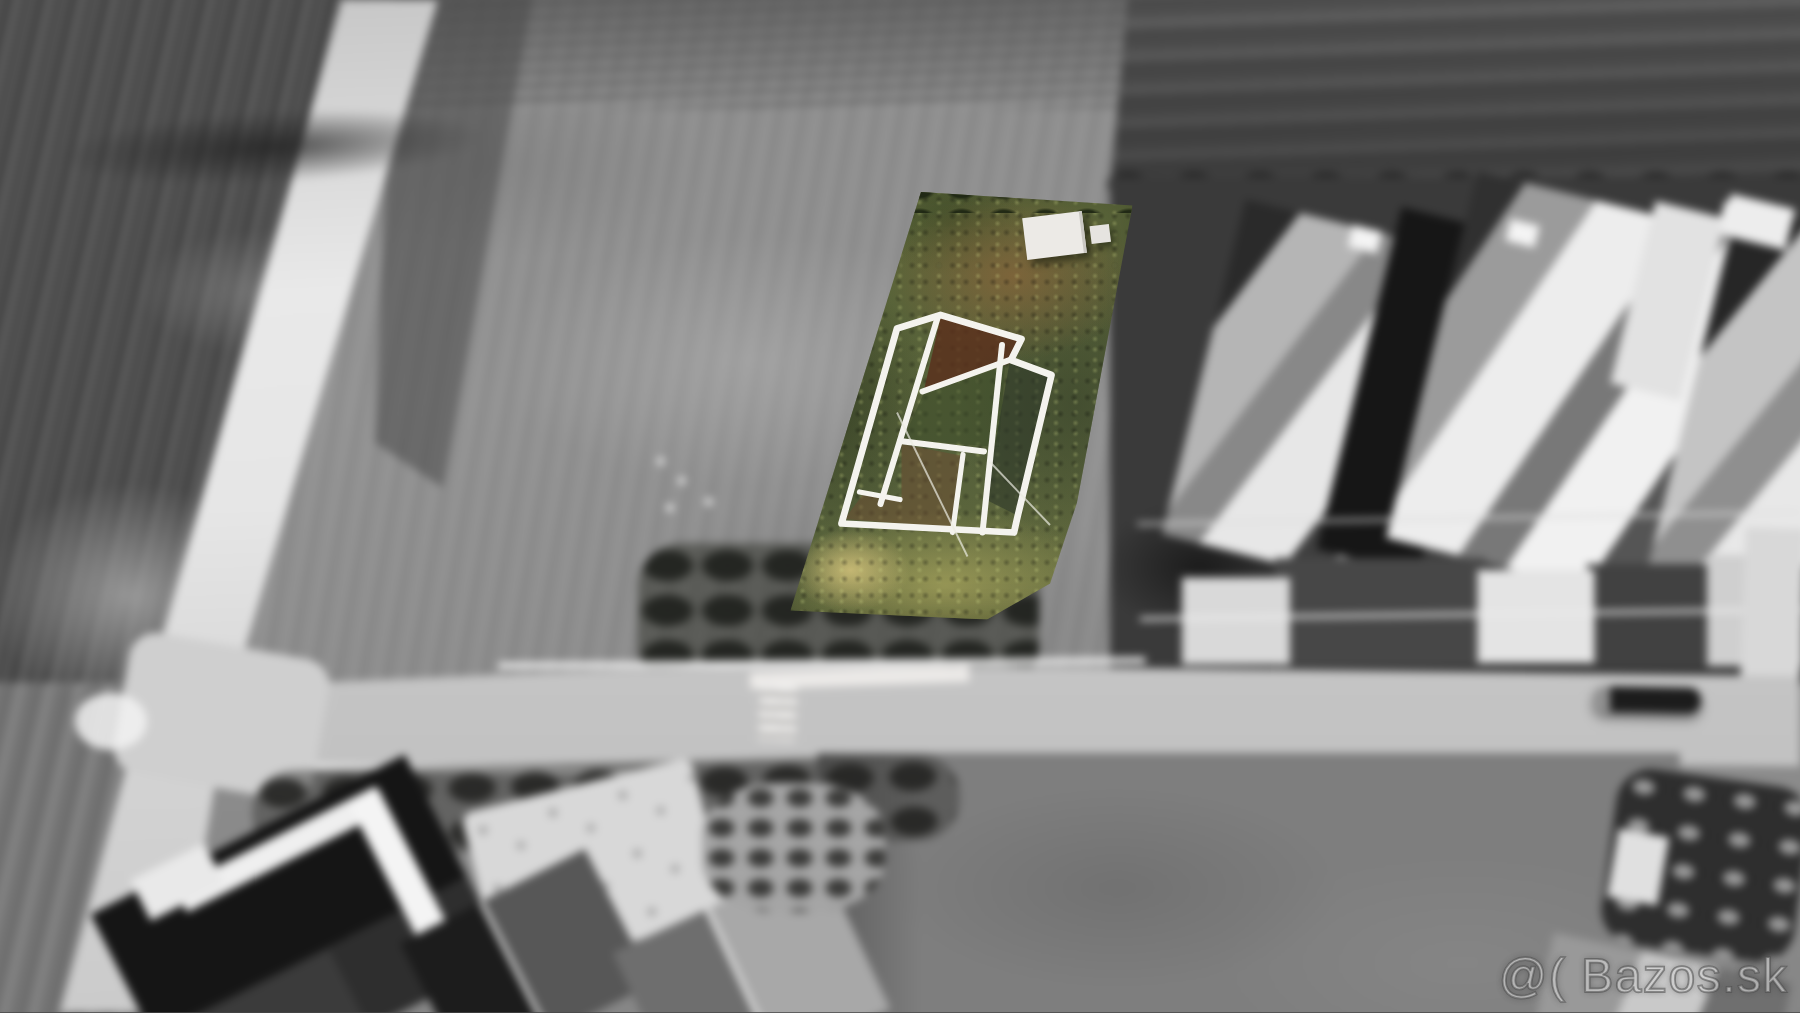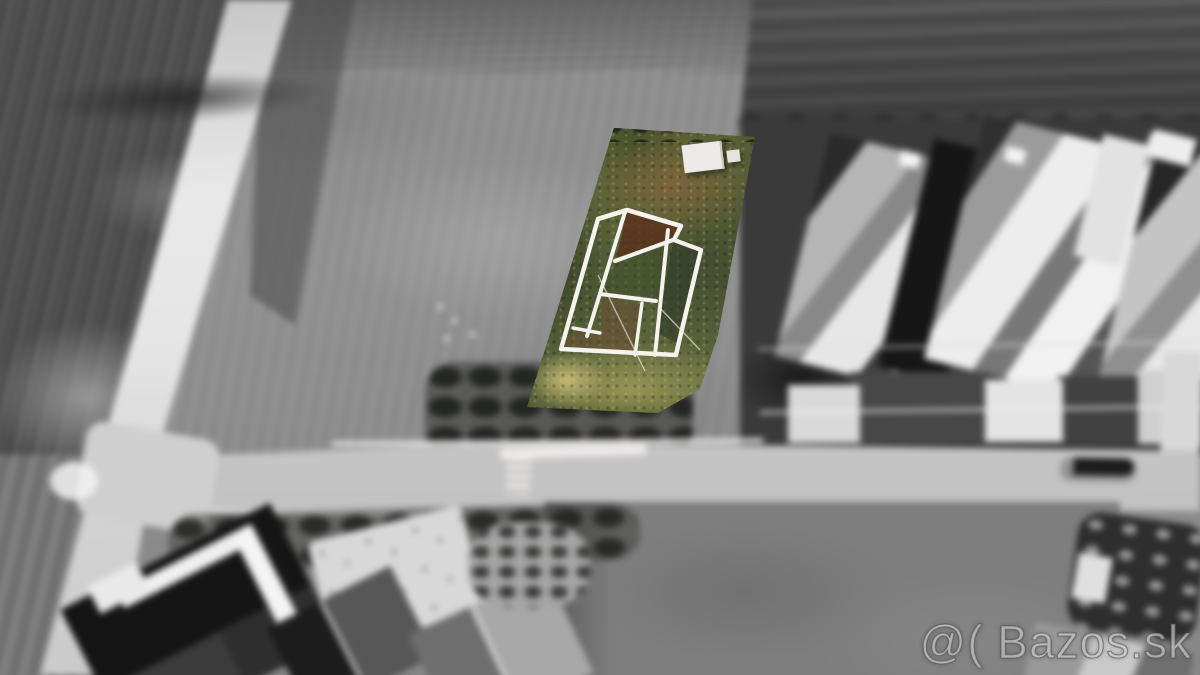--- a/index.html
+++ b/index.html
@@ -136,21 +136,21 @@
     background-size:9px 11px,13px 7px;}
   .p-hedge{left:0;top:0;width:250px;height:24px;
     background-image:radial-gradient(ellipse 15px 9px at 50% 50%, rgba(28,36,18,.9) 50%, rgba(28,36,18,0) 72%);
     background-size:28px 18px;}
   .p-found{inset:0;width:250px;height:300px;}
   .shed{left:168px;top:25px;width:38px;height:28px;background:#eceae6;transform:rotate(-7deg);
     border-right:2px solid #c9c7c2;box-shadow:3px 4px 5px rgba(20,25,12,.55);}
   .shed2{left:212px;top:32px;width:13px;height:12px;background:#e6e4e0;transform:rotate(-7deg);
     box-shadow:2px 3px 4px rgba(20,25,12,.5);}
   
-  .wm{right:8px;bottom:6px;font-size:46px;letter-spacing:1px;color:rgba(236,236,236,.55);
+  .wm{right:8px;bottom:6px;font-size:32px;letter-spacing:1px;color:rgba(236,236,236,.55);
     -webkit-text-stroke:1.2px rgba(75,75,75,.55);text-shadow:0 0 4px rgba(45,45,45,.45);}
 </style>
 </head>
 <body>
 
 <div id="stage">
 
   <div class="bg">
     <div class="base"></div>
     <div class="f-mid"></div>

